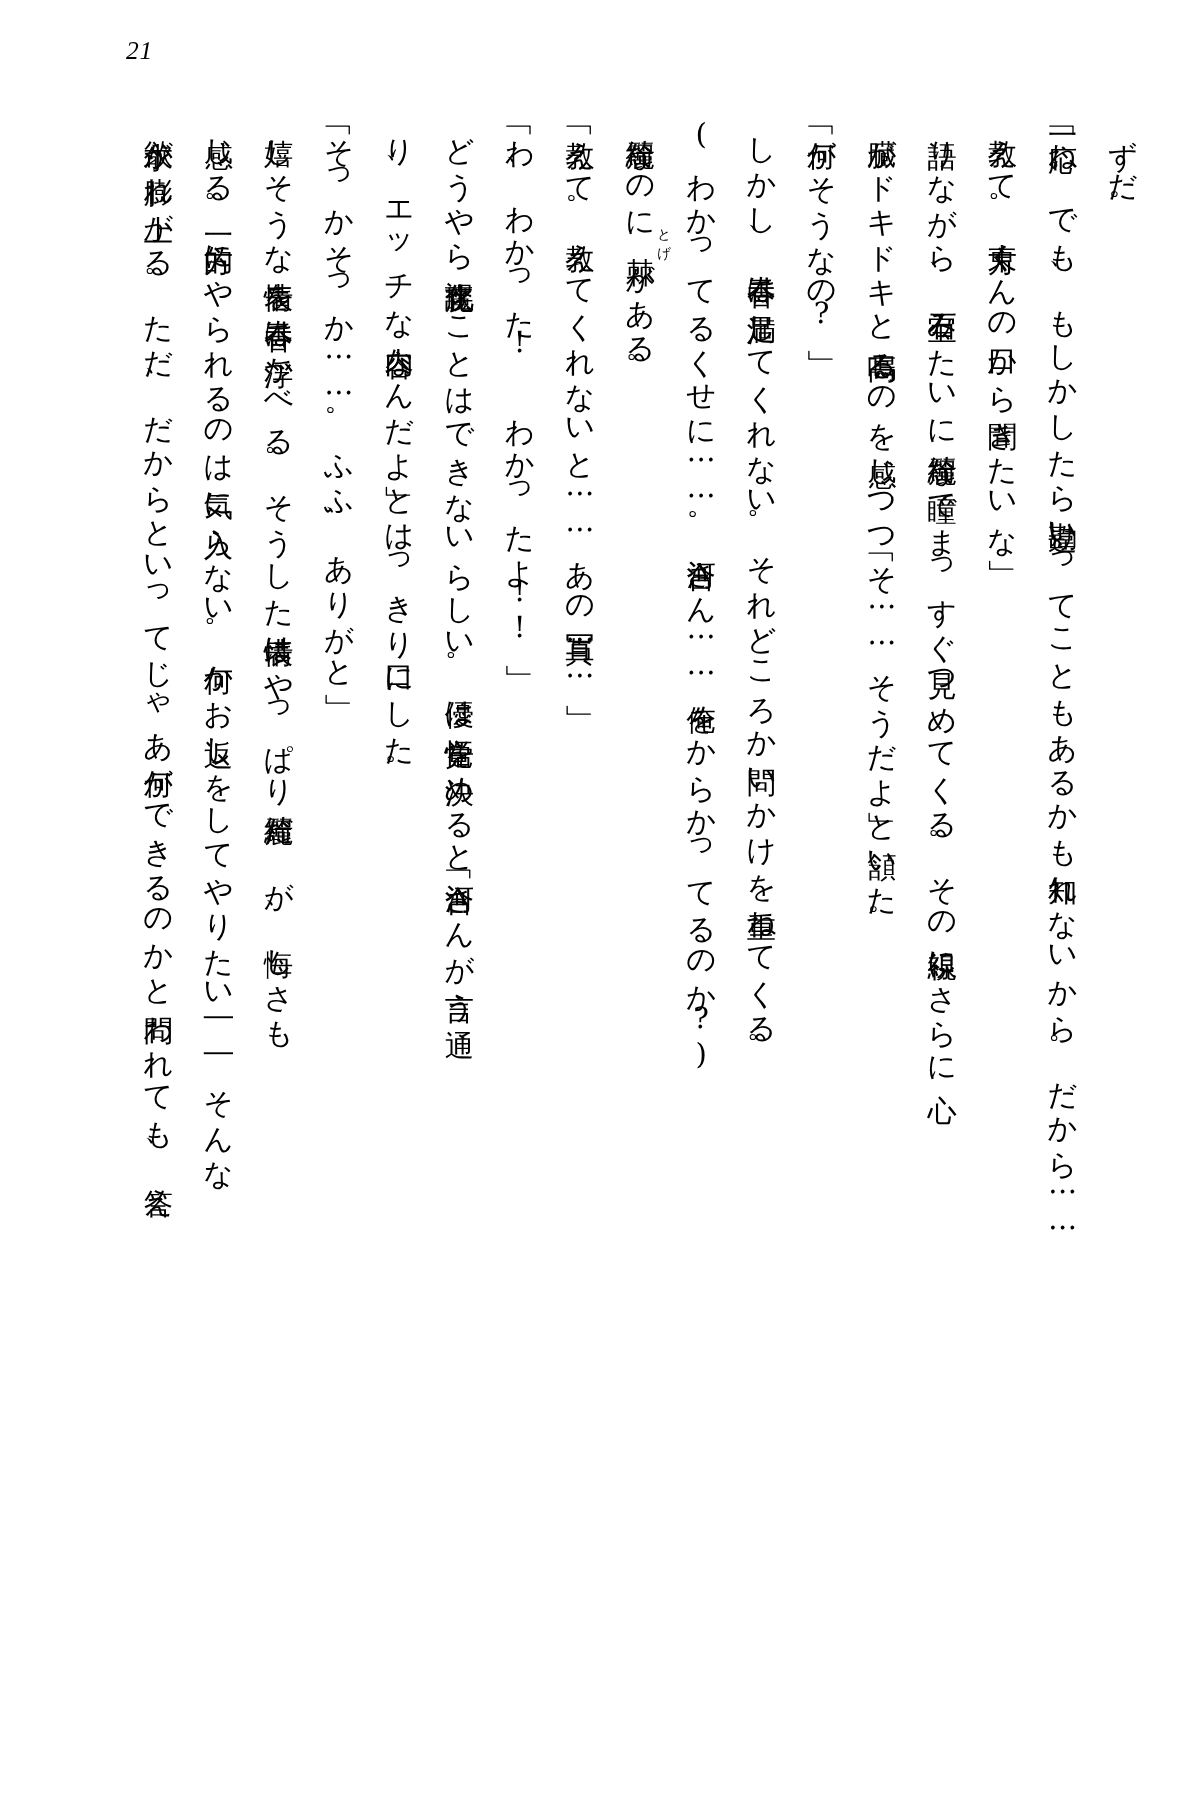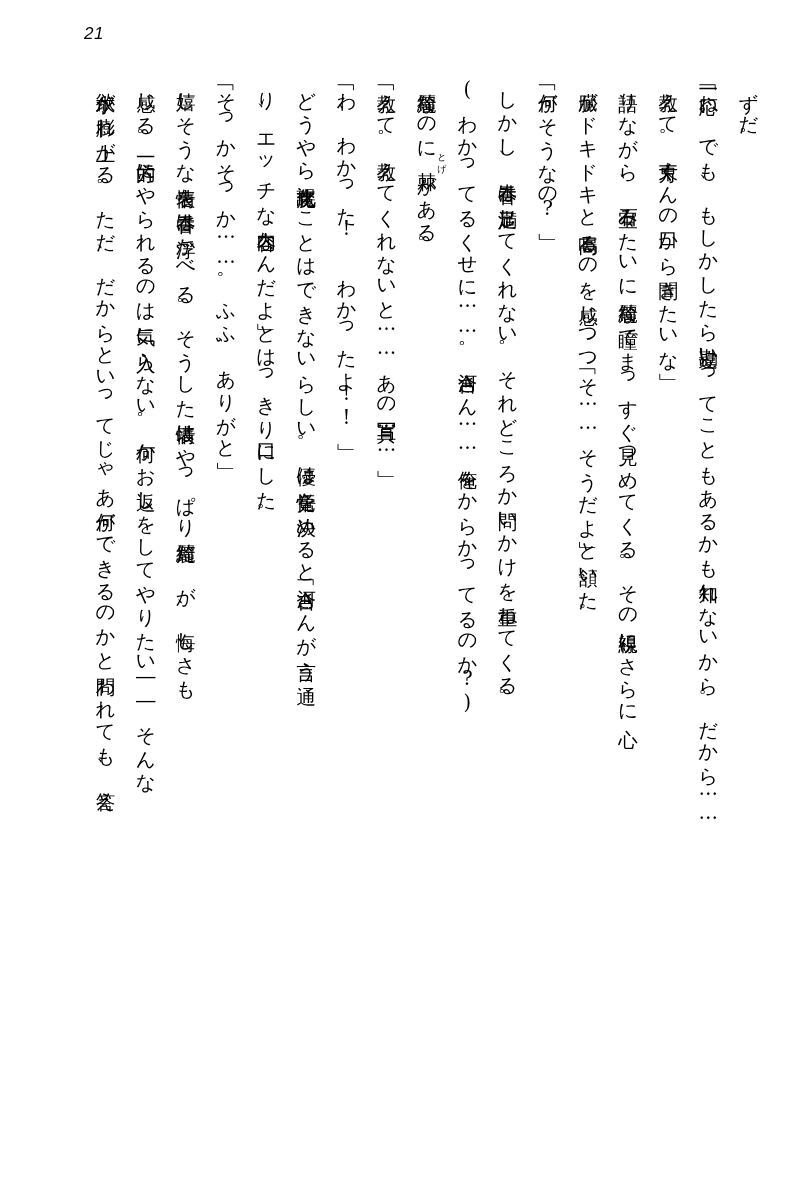--- a/index.html
+++ b/index.html
@@ -15,21 +15,21 @@
     overflow: hidden;
     font-family: "Liberation Serif", "DejaVu Serif", serif;
     color: #000000;
   }
   .page-number {
     position: absolute;
     top: 24px;
     left: 84px;
     font-size: 17px;
     font-style: italic;
-    font-family: Liberation Sans, sans-serif;
+    font-family: Liberation Serif, serif;
     letter-spacing: 0.5px;
   }
   .body-text {
     position: absolute;
     top: 78px;
     left: 30px;
     right: 24px;
     height: 1065px;
     writing-mode: vertical-rl;
     text-orientation: upright;

